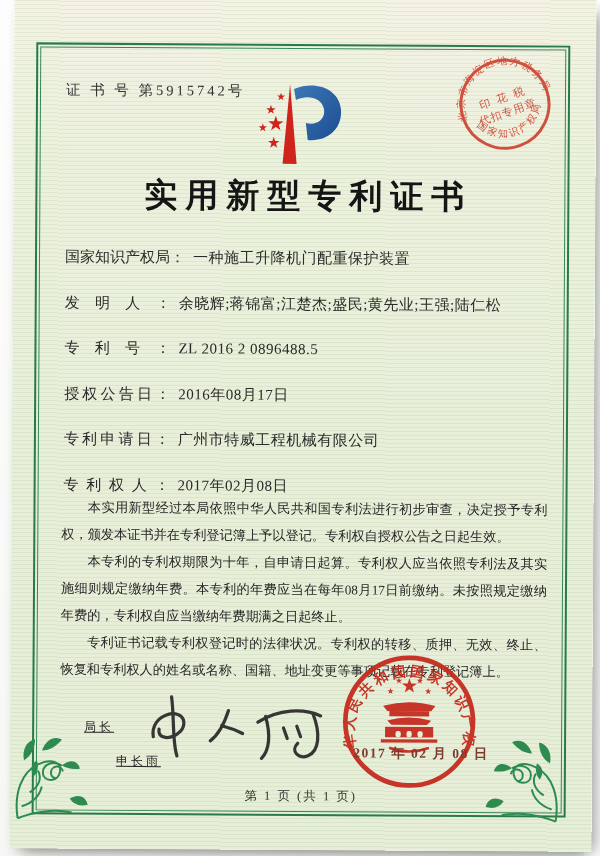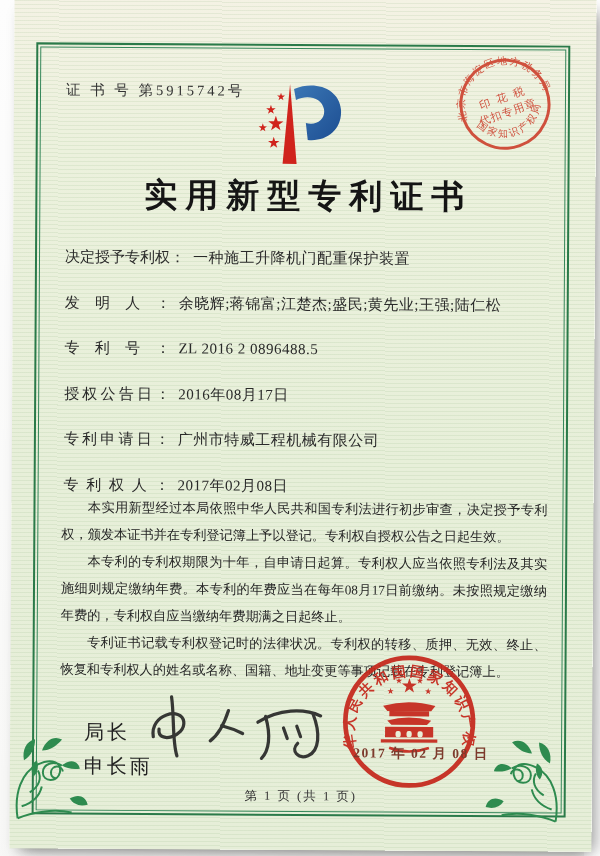--- a/index.html
+++ b/index.html
@@ -18,22 +18,22 @@
   .cert-no{left:52px;top:84px;font-size:14.5px;color:#333;letter-spacing:3px;}
   .title{left:0;top:176px;width:100%;text-align:center;font-size:33px;font-weight:700;
     color:#151515;letter-spacing:8px;text-indent:8px;}
   .fields{left:52px;top:251px;right:44px;font-size:15px;color:#2a2a2a;}
   .field-row{height:45.5px;white-space:nowrap;}
   .field-label{display:inline-block;min-width:106px;text-align-last:justify;text-align:justify;}
   .field-value{margin-left:8px;letter-spacing:0.5px;}
   .body-text{left:50px;top:497px;right:46px;font-size:13.2px;line-height:27px;
     color:#262626;text-align:justify;}
   .body-text p{margin:0;text-indent:2em;}
-  .signer{left:74px;font-size:20px;color:#222;letter-spacing:3px;}
-  .signer.t1{top:722px;} .signer.t2{top:756px;}
+  .signer{left:74px;font-size:12px;color:#222;letter-spacing:3px;text-decoration:underline;}
+  .signer.t1{top:722px;} .signer.t2{top:756px;margin-left:32px;}
   .sig-svg{left:128px;top:688px;}
   .seal-svg{left:331px;top:655px;opacity:0.93;}
   .seal-date{left:328px;top:746px;width:166px;font-size:13.5px;color:#7d3a2c;
     letter-spacing:1.5px;font-weight:700;text-align:center;}
   .footer{left:0;top:790px;width:100%;text-align:center;font-size:12.5px;color:#333;letter-spacing:2px;}
   .stamp-svg{left:441px;top:55px;opacity:0.88;}
   .logo-svg{left:240px;top:84px;}
   .orn{color:#2e8b4f;}
   .orn-bl{left:0px;top:724px;}
   .orn-br{left:470px;top:724px;transform:scaleX(-1);}
@@ -80,21 +80,21 @@
         <use href="#starA" transform="translate(9,46) scale(0.44)"></use>
         <use href="#starA" transform="translate(22,42) scale(0.8)"></use>
         <use href="#starA" transform="translate(20,61) scale(0.6)"></use>
       </g>
     </svg>
 
     <div class="abs title">实用新型专利证书</div>
 
     <div class="abs fields">
       <div class="field-row">
-        <span class="field-label">决定授予专利权：</span><span class="field-value">一种施工升降机门配重保护装置</span>
+        <span class="field-label">国家知识产权局：</span><span class="field-value">一种施工升降机门配重保护装置</span>
       </div>
       <div class="field-row">
         <span class="field-label">发明人：</span><span class="field-value">余晓辉;蒋锦富;江楚杰;盛民;黄先业;王强;陆仁松</span>
       </div>
       <div class="field-row">
         <span class="field-label">专利号：</span><span class="field-value">ZL 2016 2 0896488.5</span>
       </div>
       <div class="field-row">
         <span class="field-label">授权公告日：</span><span class="field-value">2016年08月17日</span>
       </div>

